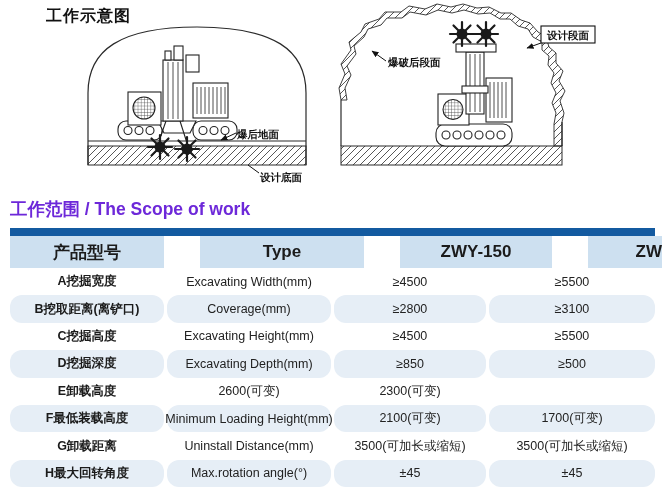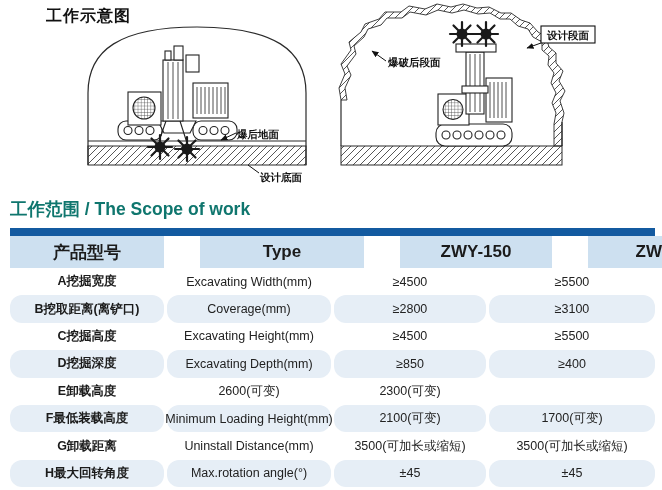--- a/index.html
+++ b/index.html
@@ -7,21 +7,21 @@
     width:662px;height:490px;position:relative;background:#ffffff;overflow:hidden;
     font-family:"Liberation Sans","DejaVu Sans",sans-serif;
     -webkit-font-smoothing:antialiased;
   }
   .title1{
     position:absolute;left:10px;top:6px;font-size:16px;font-weight:bold;color:#111;
     letter-spacing:1px;z-index:2;margin-left:36px;
   }
   svg.schematic{position:absolute;left:0;top:0;z-index:1;}
   .title2{
-    position:absolute;left:10px;top:197px;font-size:17.5px;font-weight:bold;color:#0f766e;
+    position:absolute;left:10px;top:197px;font-size:17.5px;font-weight:bold;color:#6d28d9;
   }
   .spec-table{position:absolute;left:10px;top:228px;width:645px;}
   .accent-bar{height:8px;background:var(--accent,#135aa0);}
   .hrow,.drow{
     display:grid;grid-template-columns:154px 164px 152px 166px;column-gap:3px;background:#fff;
   }
   .hrow{height:32px;gap:36px;}
   .hrow .cell{
     background:var(--headbg,#cde0f0);display:flex;align-items:center;justify-content:center;
     font-size:17px;font-weight:bold;color:#1b1b1b;
@@ -160,21 +160,21 @@
   <div class="drow">
     <div class="cell param">C挖掘高度</div>
     <div class="cell">Excavating Height(mm)</div>
     <div class="cell">≥4500</div>
     <div class="cell">≥5500</div>
   </div>
   <div class="drow alt">
     <div class="cell param">D挖掘深度</div>
     <div class="cell">Excavating Depth(mm)</div>
     <div class="cell">≥850</div>
-    <div class="cell">≥400</div>
+    <div class="cell">≥500</div>
   </div>
   <div class="drow">
     <div class="cell param">E卸载高度</div>
     <div class="cell">2600(可变)</div>
     <div class="cell">2300(可变)</div>
   </div>
   <div class="drow alt">
     <div class="cell param">F最低装载高度</div>
     <div class="cell">Minimum Loading Height(mm)</div>
     <div class="cell">2100(可变)</div>

